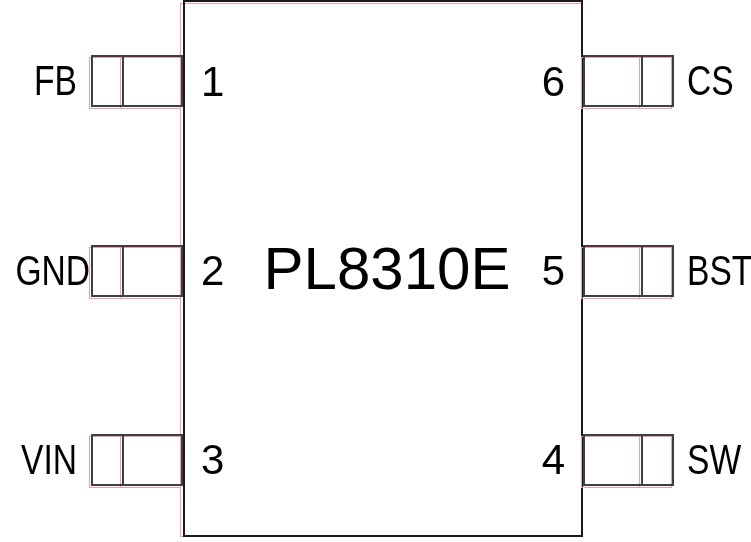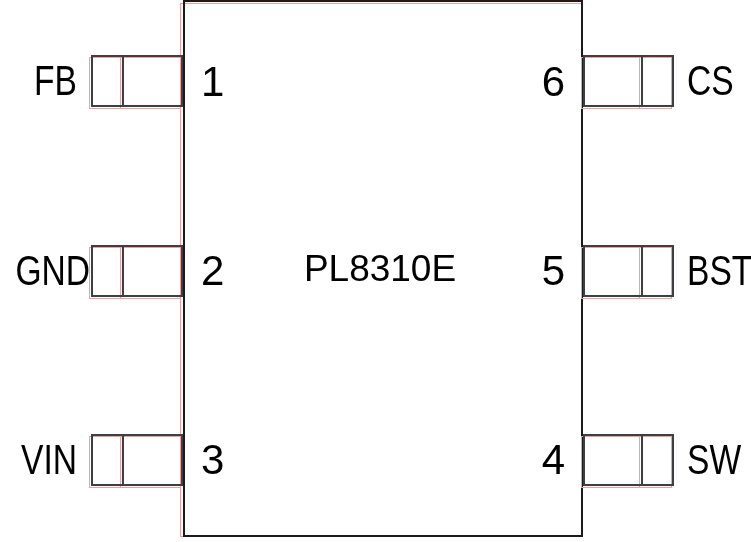--- a/index.html
+++ b/index.html
@@ -17,23 +17,23 @@
     position:absolute;left:180px;top:3px;width:403px;height:534px;
     border:1px solid #f0a0a0;box-sizing:border-box;
   }
   .body-dark{
     position:absolute;left:183px;top:0px;width:400px;height:537px;
     border:2px solid #1b1b1b;box-sizing:border-box;
   }
 
   
   .chip-title{
-    position:absolute;left:180px;top:243px;width:400px;height:52px;
+    position:absolute;left:187px;top:243px;width:400px;height:52px;
     line-height:52px;text-align:center;
-    font-size:37px;letter-spacing:0px;
+    font-size:60px;letter-spacing:0px;
   }
 
   
   .pin{position:absolute;width:92px;height:52px;}
   .pin.left{left:91px;}
   .pin.right{left:583px;width:91px;}
   .row0{top:55px;}
   .row1{top:245px;}
   .row2{top:434px;}
 

